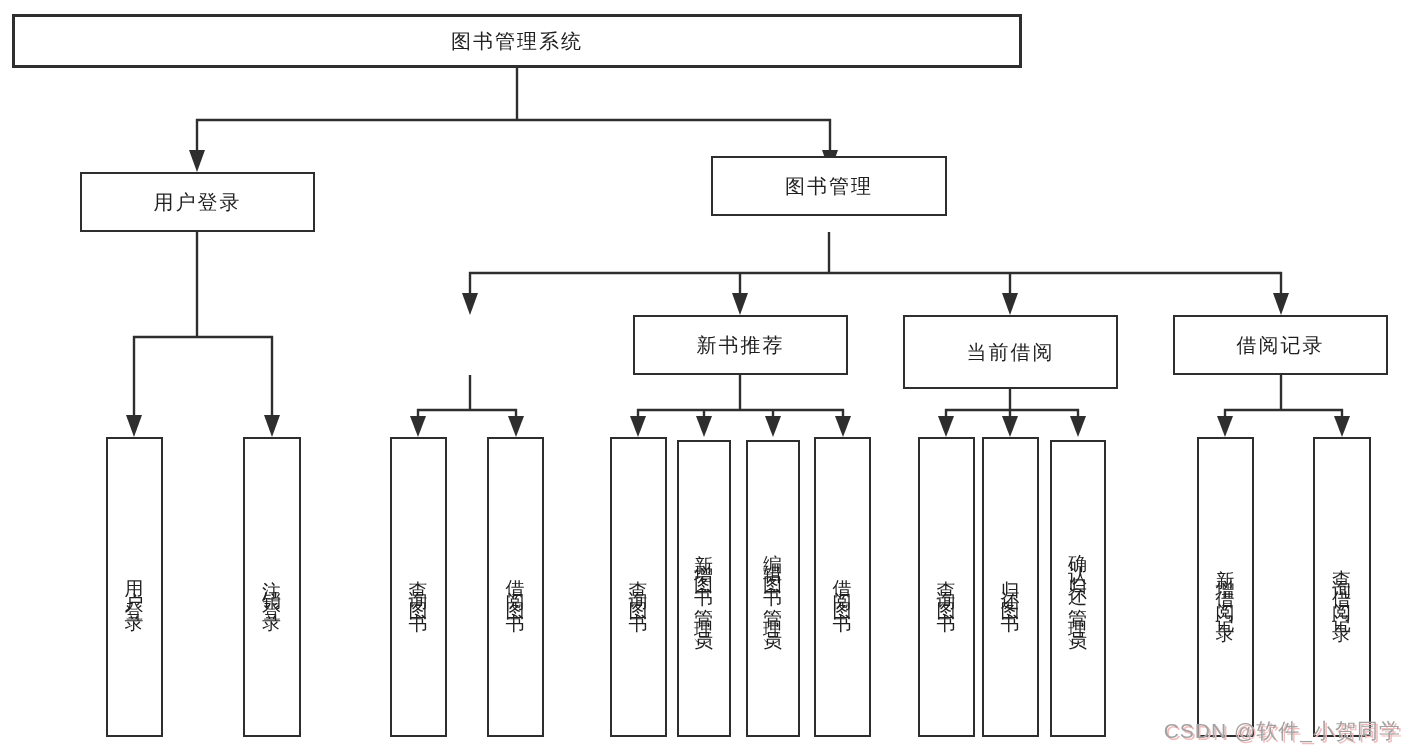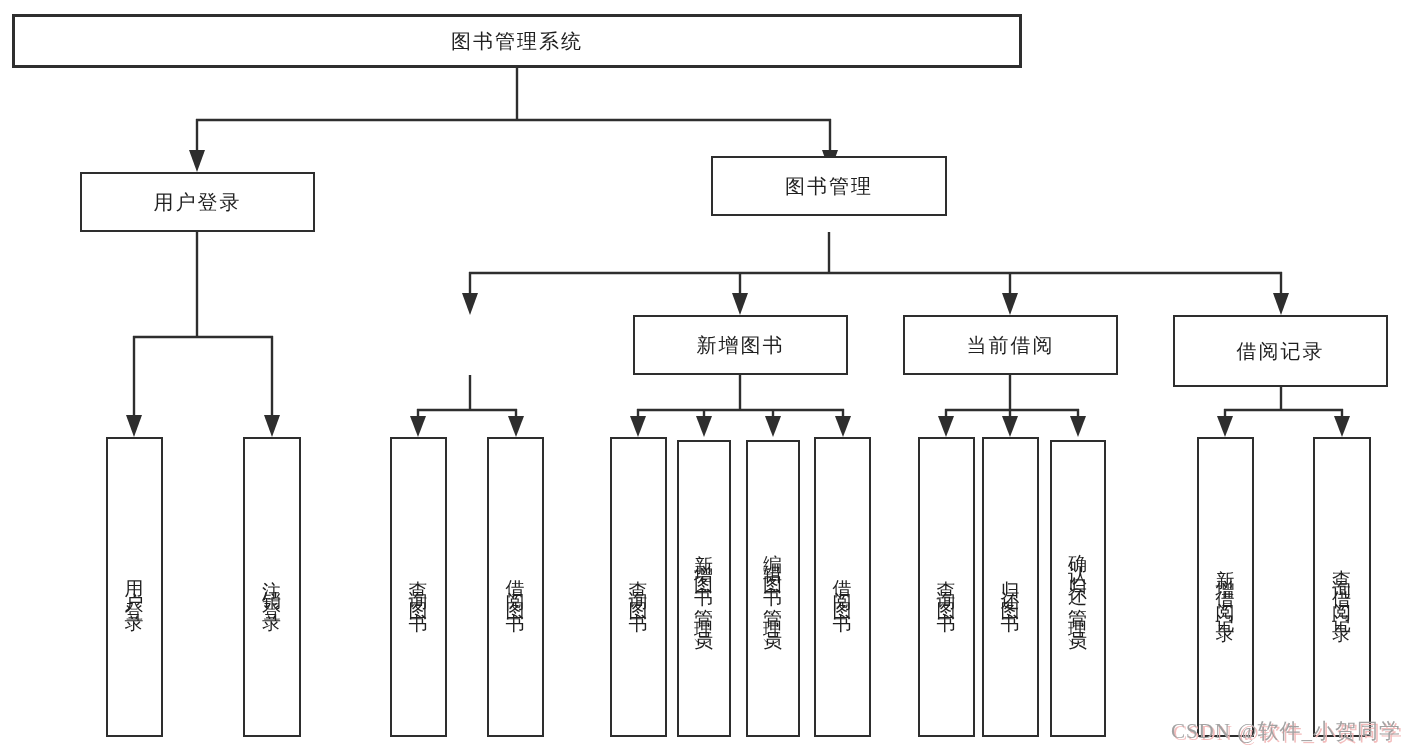--- a/index.html
+++ b/index.html
@@ -1,21 +1,21 @@
 <!DOCTYPE html>
 <html><head>
 <meta charset="utf-8">
 <style>
   html, body { margin: 0; padding: 0; background: #ffffff; }
   .canvas {
     position: relative;
     width: 1405px;
     height: 747px;
     background: #ffffff;
-    font-family: Liberation Serif, serif;
+    font-family: Liberation Sans, sans-serif;
     overflow: hidden;
   }
   svg.connectors {
     position: absolute;
     left: 0; top: 0;
     width: 1405px; height: 747px;
   }
   svg.connectors line {
     stroke: #2e2e2e;
     stroke-width: 2.4;
@@ -131,23 +131,23 @@
       <line x1="1342" y1="409" x2="1342" y2="419"></line>
       <polygon points="1334,416 1350,416 1342,437"></polygon>
     </g>
   </svg>
 
   <div class="box h root" style="left:12px; top:14px; width:1010px; height:54px">图书管理系统</div>
 
   <div class="box h" style="left:80px; top:172px; width:235px; height:60px">用户登录</div>
   <div class="box h" style="left:711px; top:156px; width:236px; height:60px">图书管理</div>
 
-  <div class="box h" style="left:633px; top:315px; width:215px; height:60px">新增图书</div>
-  <div class="box h" style="left:903px; top:315px; width:215px; height:60px">当前借阅</div>
-  <div class="box h" style="left:1173px; top:315px; width:215px; height:72px">借阅记录</div>
+  <div class="box h" style="left:633px; top:315px; width:215px; height:60px">新书推荐</div>
+  <div class="box h" style="left:903px; top:315px; width:215px; height:74px">当前借阅</div>
+  <div class="box h" style="left:1173px; top:315px; width:215px; height:60px">借阅记录</div>
 
   <div class="box v" style="left:106px; top:437px; width:57px; height:300px">
     <span>用户登录</span>
   </div>
   <div class="box v" style="left:243px; top:437px; width:58px; height:300px">
     <span>注销登录</span>
   </div>
 
   <div class="box v" style="left:390px; top:437px; width:57px; height:300px">
     <span>查询图书</span>

